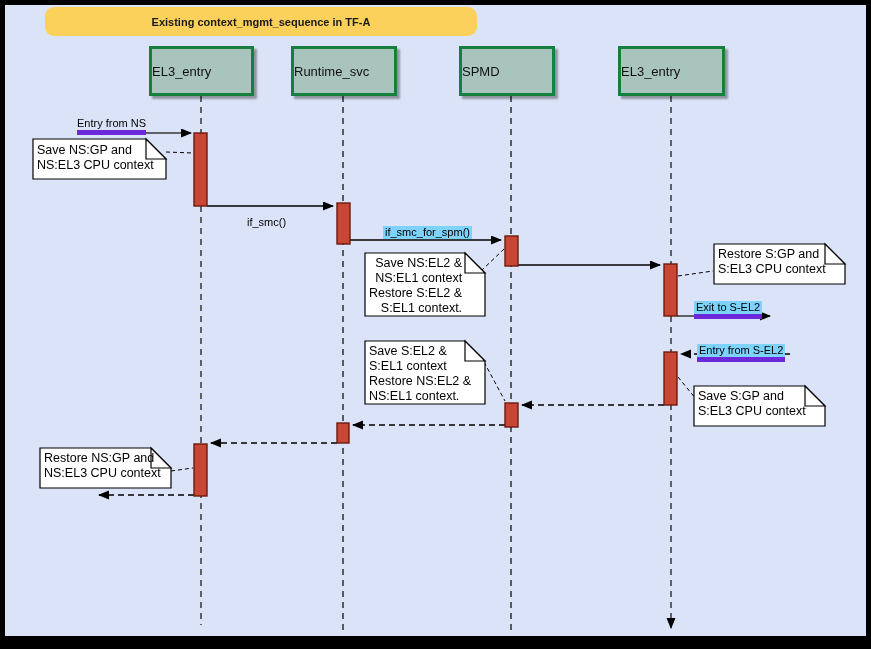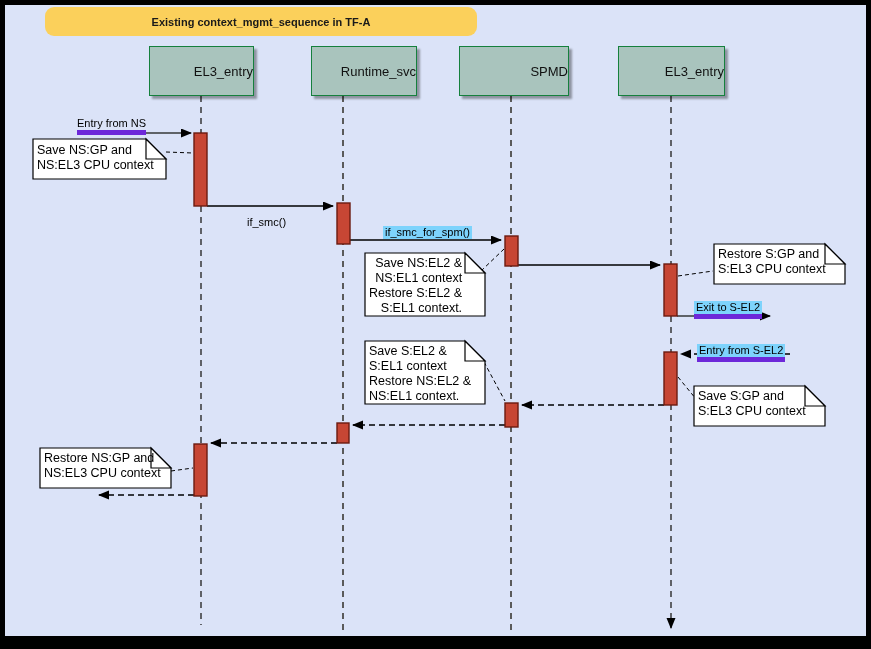--- a/index.html
+++ b/index.html
@@ -20,28 +20,28 @@
   .stage svg{position:absolute;left:0;top:0;}
 
   .banner{
     position:absolute;left:45px;top:7px;width:432px;height:29px;
     background:#fbd05b;border-radius:9px;
     display:flex;align-items:center;justify-content:center;
     font-size:11px;font-weight:bold;color:#1a1a1a;
   }
   .actor{
     position:absolute;top:46px;height:50px;
-    background:#a9c4bd;border:1px solid #15803d;
+    background:#a9c4bd;border:3px solid #15803d;
     box-shadow:3px 3px 2px rgba(0,0,0,0.35);
-    display:flex;align-items:center;justify-content:flex-end;
+    display:flex;align-items:center;justify-content:flex-start;
     font-size:13px;color:#111;
   }
   .actor.a1{left:149px;width:105px;}
-  .actor.a2{left:291px;width:106px;margin-left:20px;}
-  .actor.a3{left:459px;width:110px;}
+  .actor.a2{left:291px;width:106px;}
+  .actor.a3{left:459px;width:96px;}
   .actor.a4{left:618px;width:107px;}
 
   .msg-label{
     position:absolute;
     font-size:11px;color:#000;white-space:nowrap;line-height:13px;
   }
   .msg-label.underlined{border-bottom:5px solid #6d28d9;}
   .msg-label.whitebg{background:#7dd3fc;padding:0 2px;}
 
   .note-text{

